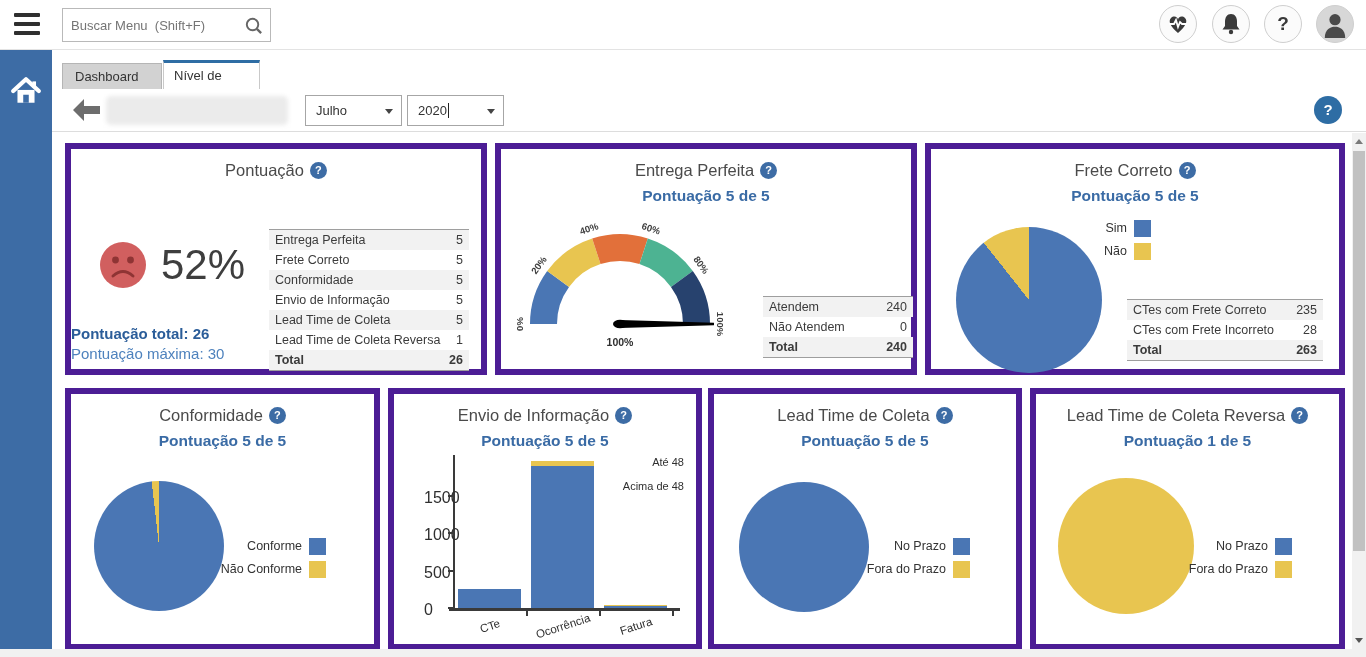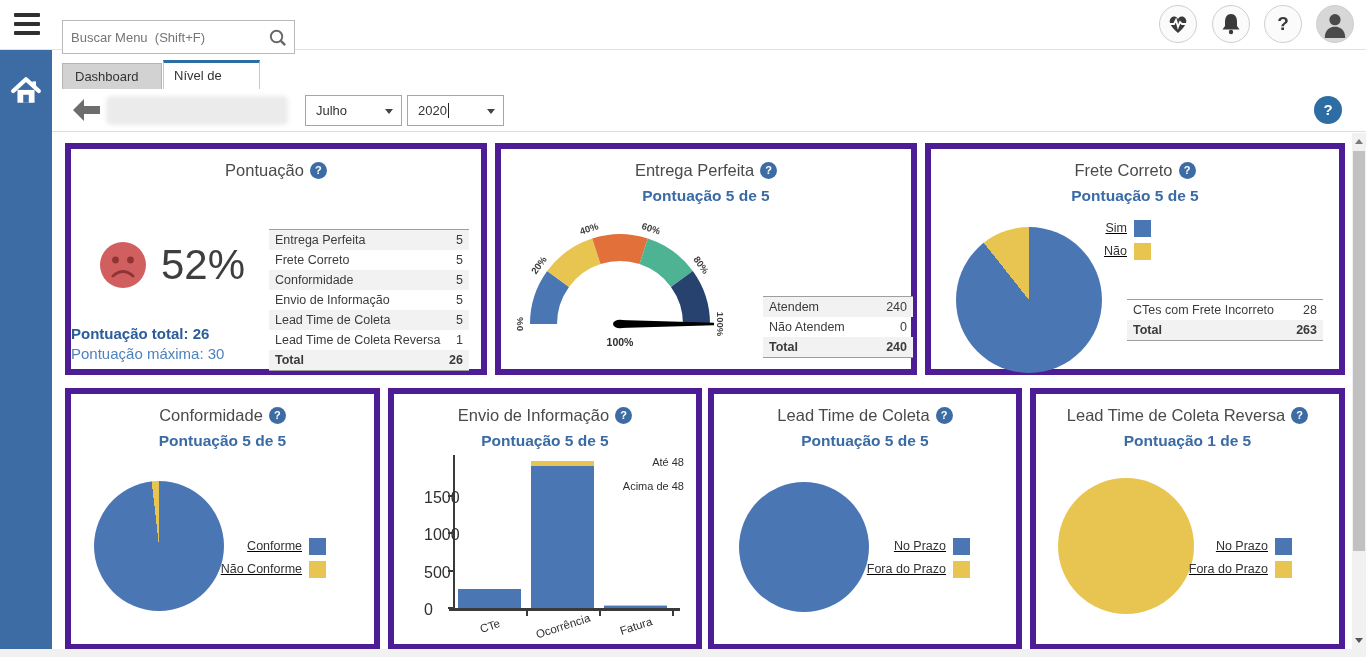--- a/index.html
+++ b/index.html
@@ -3,21 +3,21 @@
 <meta charset="utf-8">
 <style>
   * { margin:0; padding:0; box-sizing:border-box; }
   html,body { width:1366px; height:657px; overflow:hidden; font-family:"Liberation Sans", sans-serif; background:#fff; }
   #stage { position:absolute; left:0; top:0; width:1366px; height:657px; background:#fff; }
 
   
   .header { position:absolute; left:0; top:0; width:1366px; height:50px; background:#fff; border-bottom:1px solid #e3e3e3; z-index:5; }
   .hamburger { position:absolute; left:14px; top:13px; width:28px; height:24px; cursor:pointer; }
   .hamburger span { display:block; width:26px; height:4px; background:#2f2f2f; border-radius:1px; margin-bottom:5px; }
-  .searchbox { position:absolute; left:62px; top:20px; width:233px; height:34px; border:1px solid #b9b9b9; background:#fff; }
+  .searchbox { position:absolute; left:62px; top:8px; width:209px; height:34px; border:1px solid #b9b9b9; background:#fff; }
   .searchbox input { position:absolute; left:8px; top:0; width:190px; height:32px; border:none; outline:none; font-size:13px; color:#555; font-family:"Liberation Sans",sans-serif; background:transparent; }
   .searchbox svg { position:absolute; right:6px; top:6px; }
   .hicon { position:absolute; top:5px; width:38px; height:38px; border-radius:50%; border:1px solid #cfcfcf; background:#fbfbfb; display:flex; align-items:center; justify-content:center; cursor:pointer; }
   .hicon.avatar { background:#d7d7d7; overflow:hidden; }
   .hicon .qmark { font-size:19px; font-weight:bold; color:#3a3a3a; }
 
   
   .sidebar { position:absolute; left:0; top:50px; width:52px; height:599px; background:#3d6ca5; z-index:4; }
   .sidebar .home { margin:26px auto 0 auto; width:32px; height:30px; display:block; cursor:pointer; }
 
@@ -52,21 +52,21 @@
   .badge { display:inline-block; width:17px; height:17px; border-radius:50%; background:#3d6ca5; color:#fff; font-size:11px; font-weight:bold; text-align:center; line-height:17px; vertical-align:2px; margin-left:6px; cursor:pointer; }
   .card-subtitle { text-align:center; margin-top:7px; font-size:15.5px; font-weight:bold; color:#3a6ba5; }
 
   
   .dtable { position:absolute; font-size:12.5px; color:#3b3b3b; border-top:1px solid #9e9e9e; border-bottom:1px solid #9e9e9e; }
   .trow { display:flex; justify-content:space-between; height:20px; line-height:20px; padding:0 6px; }
   .trow.alt { background:#f2f2f2; }
   .trow.bold { font-weight:bold; }
 
   
-  .legend { position:absolute;text-decoration:underline; }
+  .legend { position:absolute; }
   .lrow { display:flex; justify-content:flex-end; align-items:center; height:18px; margin-bottom:5px; font-size:12.5px; color:#333; }
   .lswatch { width:17px; height:17px; margin-left:7px; }
 
   .pie { position:absolute; border-radius:50%; }
 
   
   .face-row { position:absolute; left:28px; top:92px; display:flex; align-items:center; }
   .pct { font-size:42px; color:#3e3e3e; margin-left:14px; }
   .totals { position:absolute; left:0px; top:176px; width:215px; text-align:left; }
   .totals .t1 { font-size:15px; font-weight:bold; color:#2b5d99; }
@@ -236,20 +236,24 @@
         <div class="lrow">
           <span>Sim</span>
           <div class="lswatch" style="background: rgb(74, 118, 180);"></div>
         </div>
         <div class="lrow">
           <span>Não</span>
           <div class="lswatch" style="background: rgb(232, 197, 80);"></div>
         </div>
       </div>
     <div class="dtable" style="left:196px; top:150px; width:196px;">
+        <div class="trow alt">
+          <span>CTes com Frete Correto</span>
+          <span>235</span>
+        </div>
         <div class="trow">
           <span>CTes com Frete Incorreto</span>
           <span>28</span>
         </div>
         <div class="trow alt bold">
           <span>Total</span>
           <span>263</span>
         </div>
       </div>
   </div>

